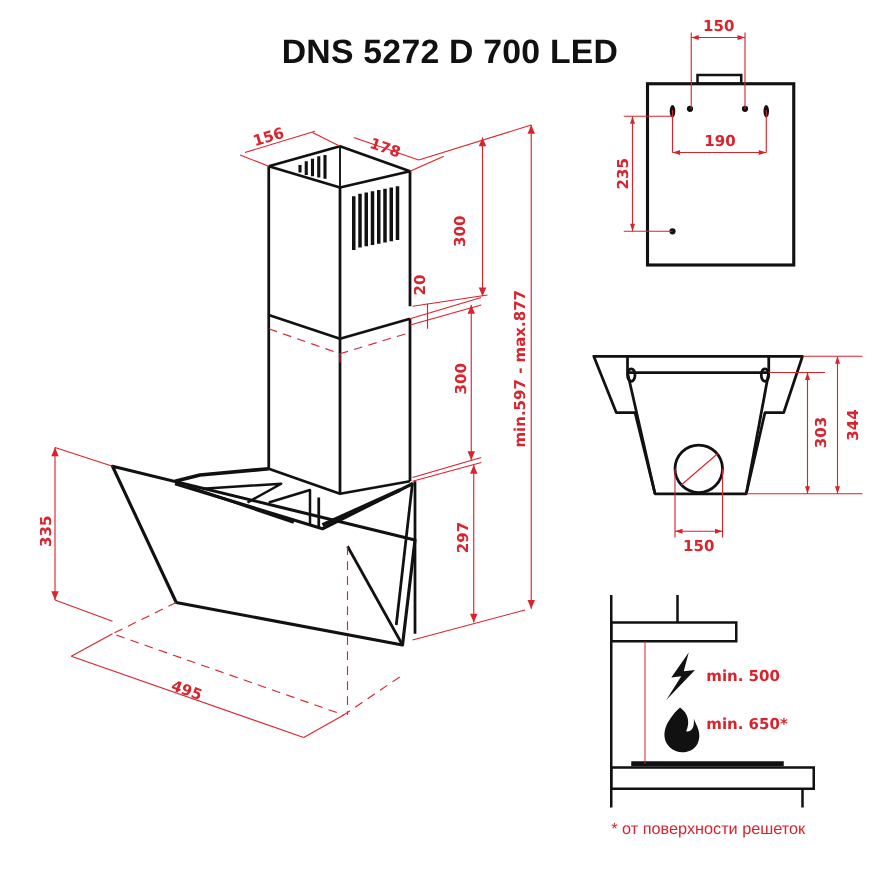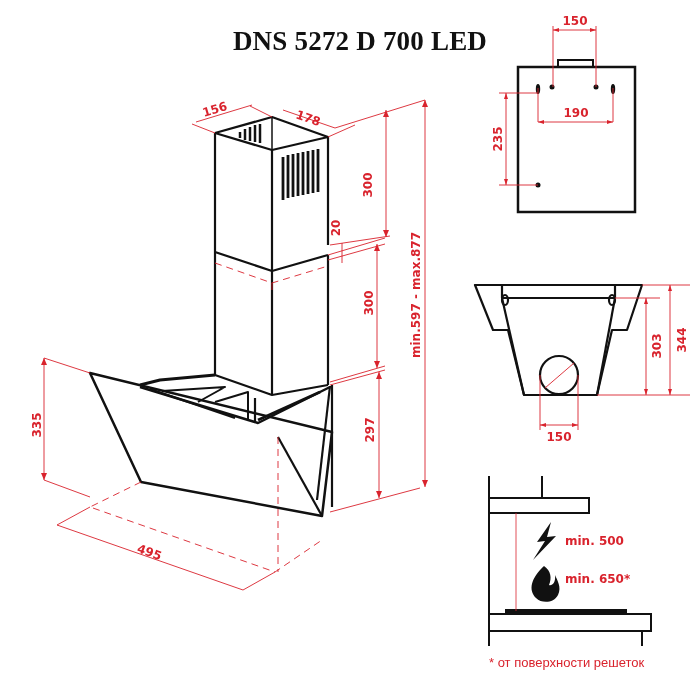--- a/index.html
+++ b/index.html
@@ -1,17 +1,17 @@
 <!DOCTYPE html>
 <html><head>
 <meta charset="utf-8">
 <style>
   html, body { margin: 0; padding: 0; background: #ffffff; }
   body { width: 700px; height: 700px; position: relative; overflow: hidden; font-family: "DejaVu Sans", sans-serif; }
-  .title { position: absolute; left: 0; top: 26px; width: 700px; text-align: center; font-family: Liberation Serif, serif; font-weight: bold; font-size: 27px; color: #111; letter-spacing: 0.2px; padding-left: 20px; box-sizing: border-box; }
+  .title { position: absolute; left: 0; top: 26px; width: 700px; text-align: center; font-family: Liberation Sans, sans-serif; font-weight: bold; font-size: 27px; color: #111; letter-spacing: 0.2px; padding-left: 20px; box-sizing: border-box; }
   svg { position: absolute; left: 0; top: 0; }
   .dim { fill: #d9232d; font-family: "DejaVu Sans", sans-serif; font-size: 12px; font-weight: bold; }
   .note { fill: #d9232d; font-family: "Liberation Sans", sans-serif; font-size: 13px; }
   .mintext { fill: #d9232d; font-family: "DejaVu Sans", sans-serif; font-size: 12px; font-weight: bold; }
 </style>
 </head>
 <body>
 
 <div class="title">DNS 5272 D 700 LED</div>
 

